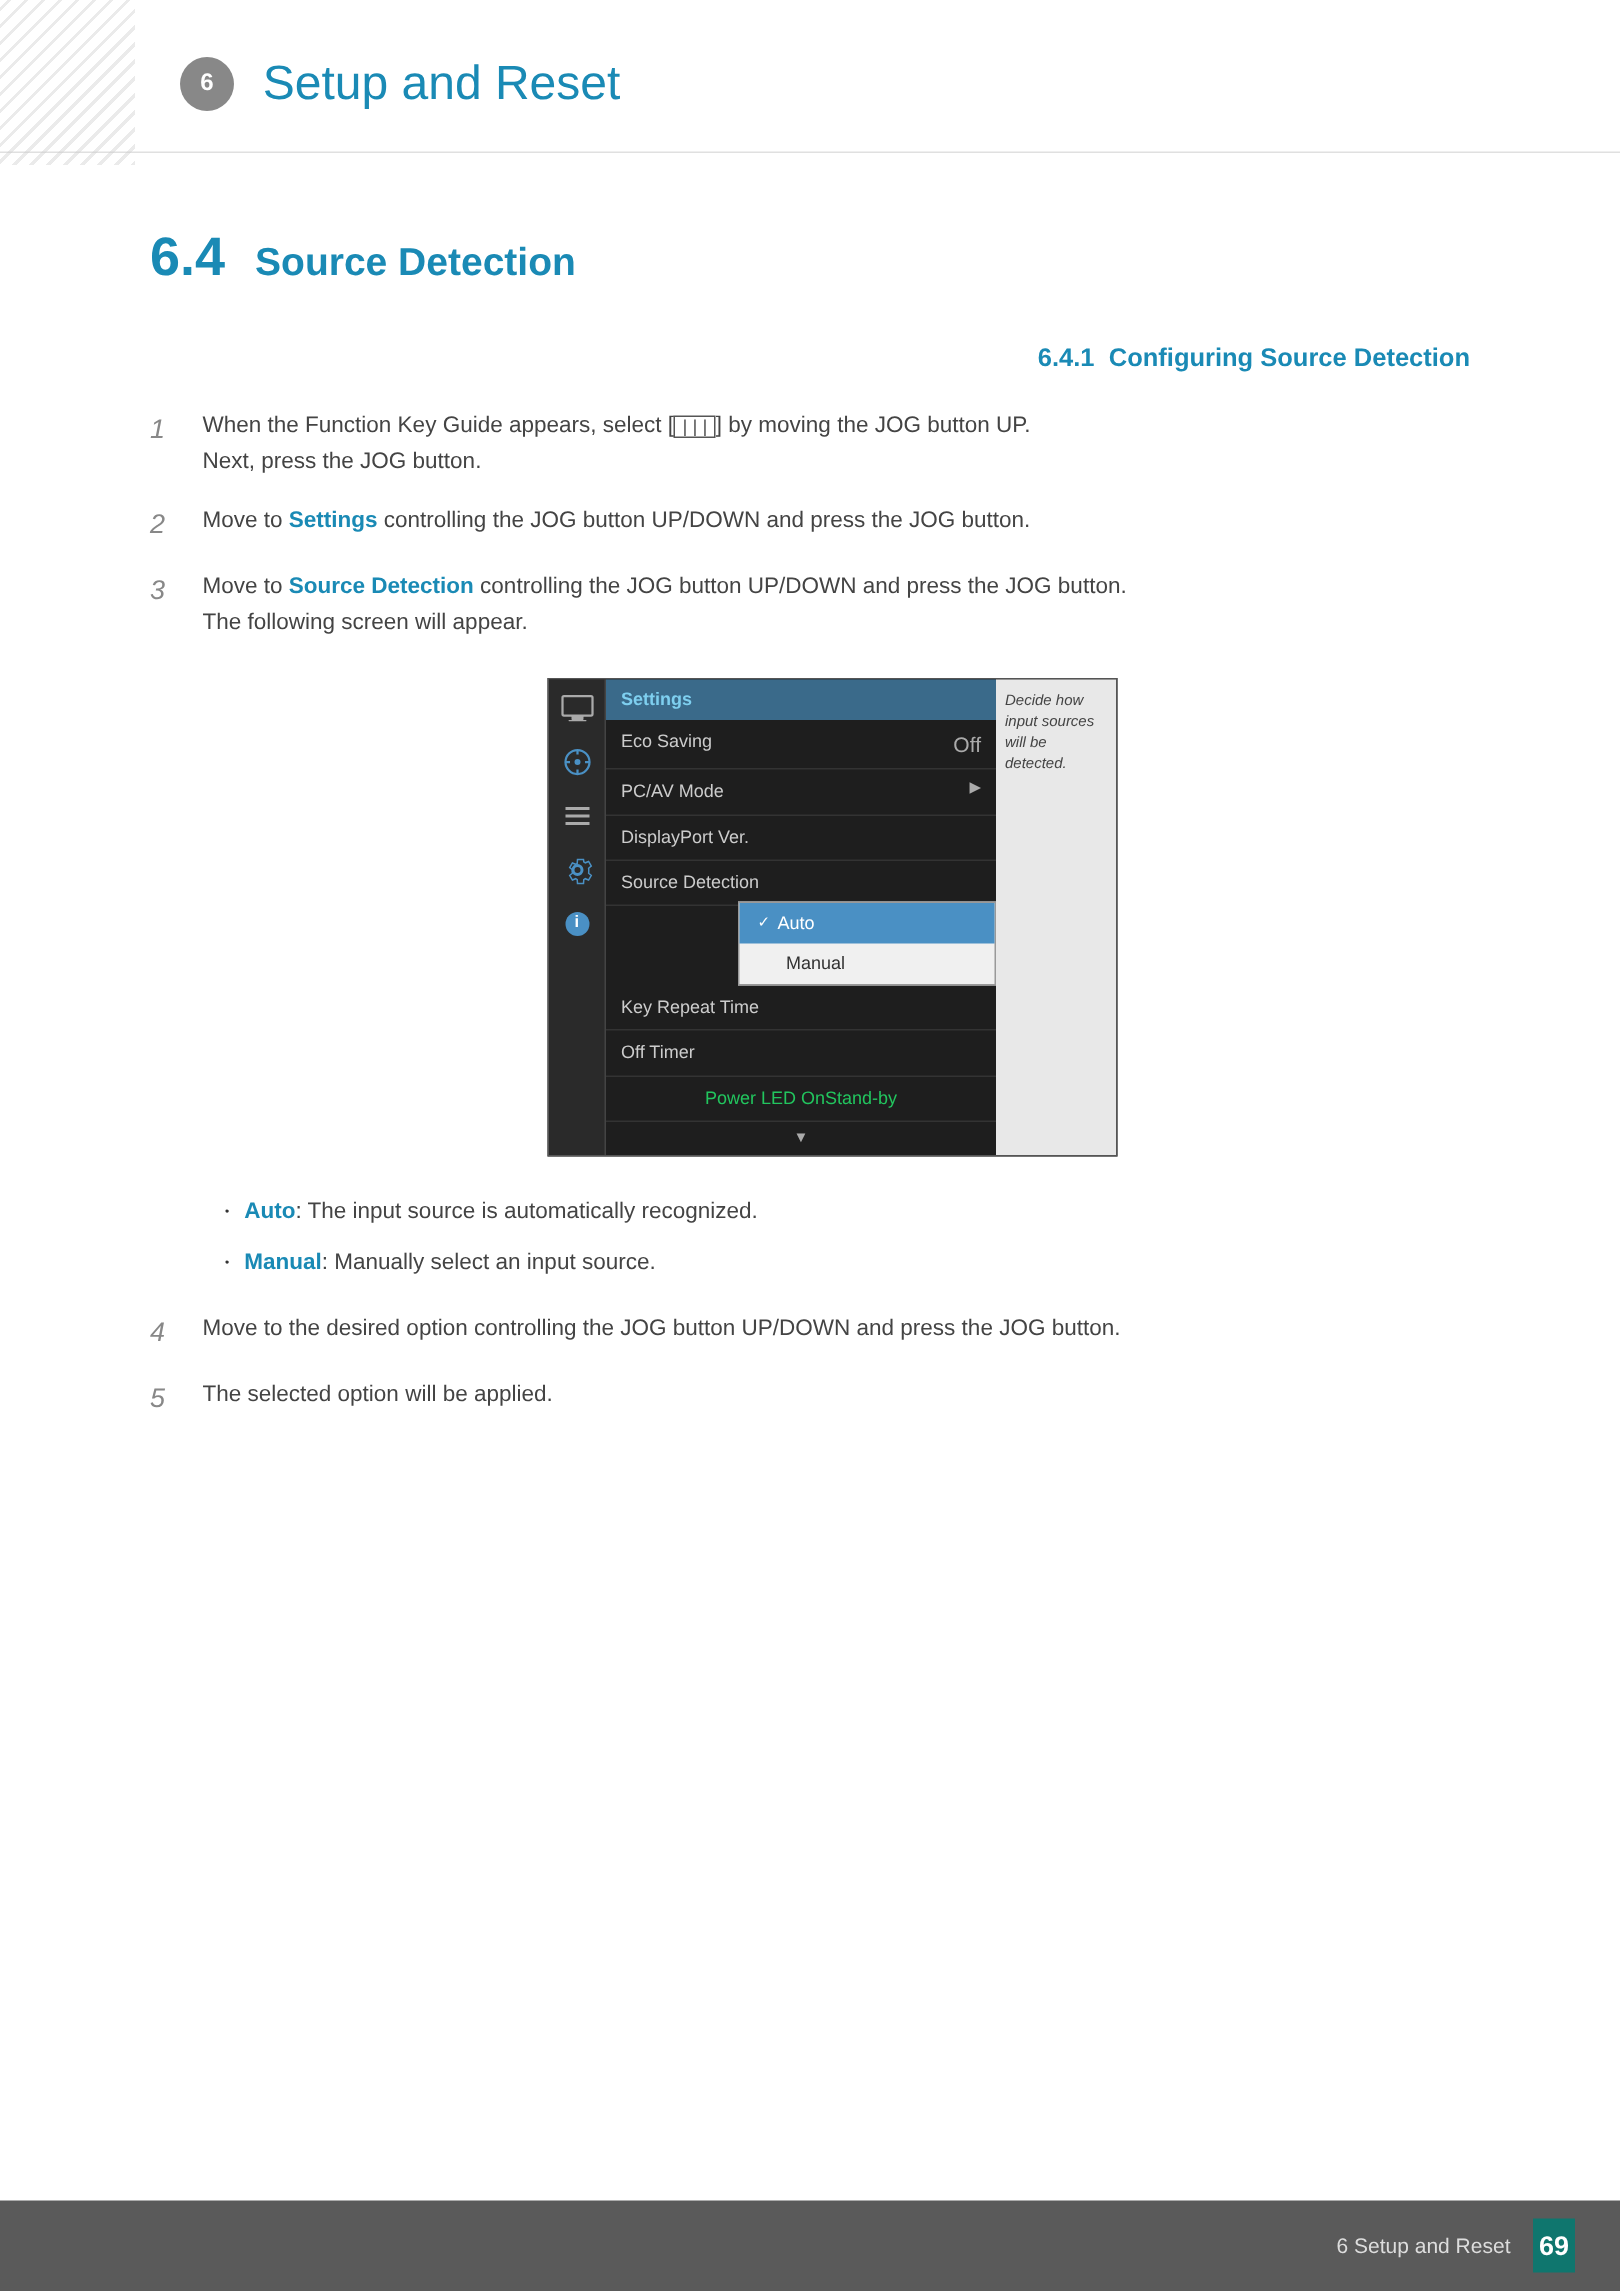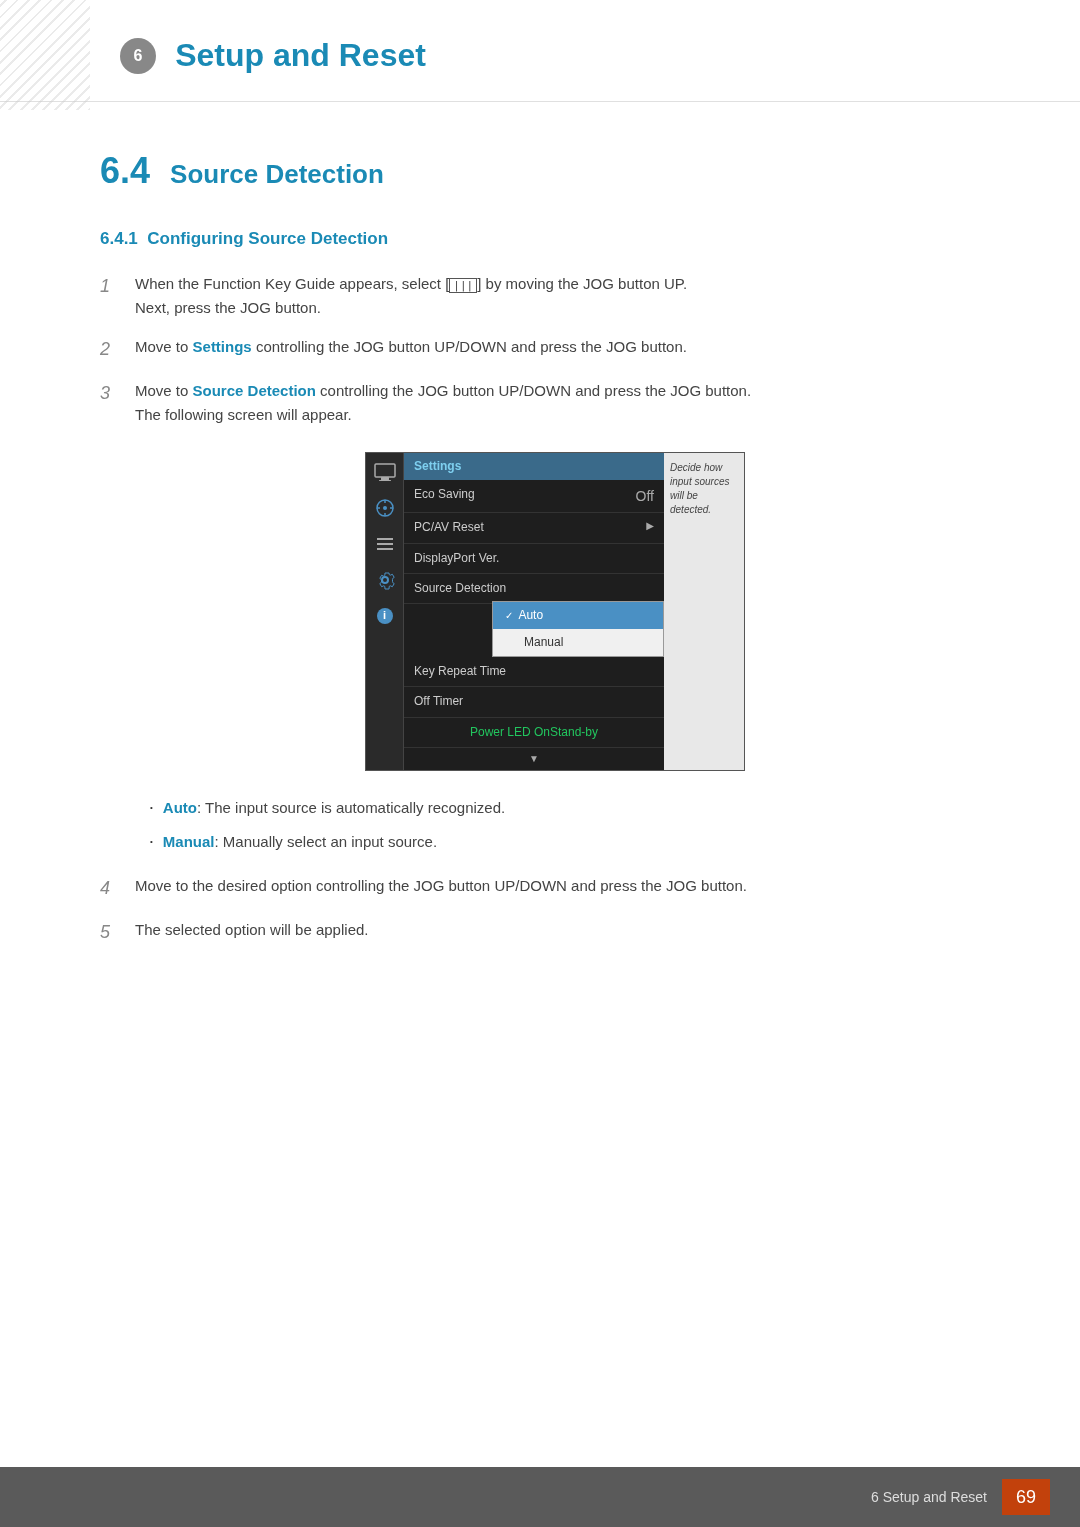--- a/index.html
+++ b/index.html
@@ -44,21 +44,21 @@
       background: #888;
       color: #fff;
       font-size: 16px;
       font-weight: bold;
       margin-right: 15px;
       vertical-align: middle;
     }
     .page-title {
       display: inline;
       font-size: 32px;
-      font-weight: bold;
+      font-weight: normal;
       color: #1a8ab5;
       vertical-align: middle;
     }
 
     
     .content {
       padding: 40px 100px 80px 100px;
     }
 
     
@@ -89,20 +89,21 @@
       color: #1a8ab5;
       font-weight: bold;
     }
 
     
     .subsection-heading {
       font-size: 17px;
       font-weight: bold;
       color: #1a8ab5;
       margin-bottom: 20px;
+      text-align: right;
     }
 
     
     .steps-list {
       list-style: none;
       padding: 0;
       margin: 0 0 20px 0;
     }
     .step-item {
       display: flex;
@@ -291,29 +292,29 @@
       justify-content: flex-end;
       align-items: center;
       padding: 12px 30px;
       font-size: 14px;
       gap: 15px;
     }
     .footer-text {
       color: #ddd;
     }
     .footer-page-num {
-      background: #c2410c;
+      background: #0f766e;
       color: #fff;
-      width: 48px;
+      width: 28px;
       height: 36px;
       display: flex;
       align-items: center;
       justify-content: center;
       font-size: 18px;
-      font-weight: normal;
+      font-weight: bold;
     }
   </style>
 </head>
 <body>
 
 <div class="top-stripe"></div>
 
 <div class="page-header">
   <span class="chapter-circle">6</span>
   <span class="page-title">Setup and Reset</span>
@@ -394,21 +395,21 @@
         </div>
       </div>
 
       <div class="monitor-menu">
         <div class="menu-title-bar">Settings</div>
         <div class="menu-item">
           <span>Eco Saving</span>
           <span class="value">Off</span>
         </div>
         <div class="menu-item">
-          <span>PC/AV Reset</span>
+          <span>PC/AV Mode</span>
           <span class="arrow">▶</span>
         </div>
         <div class="menu-item">
           <span>DisplayPort Ver.</span>
         </div>
 
         <div style="position:relative;">
           <div class="source-detection-row">
             <span>Source Detection</span>
           </div>

